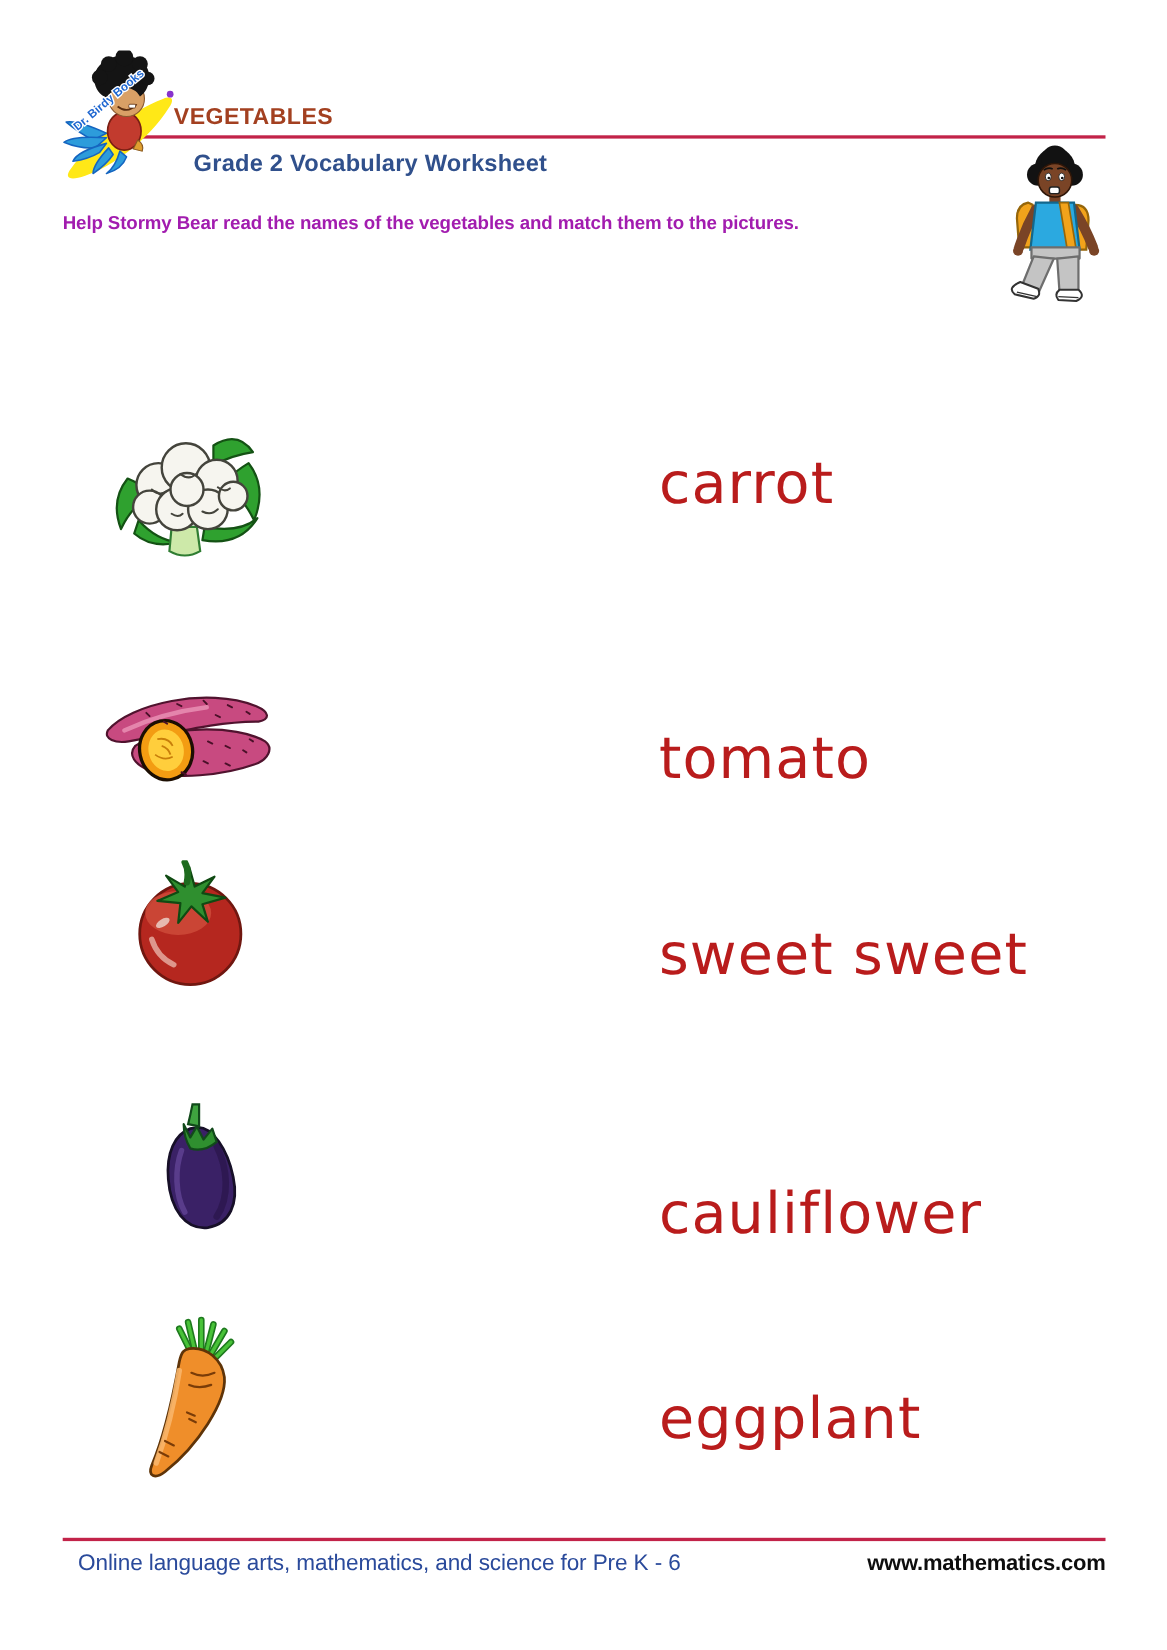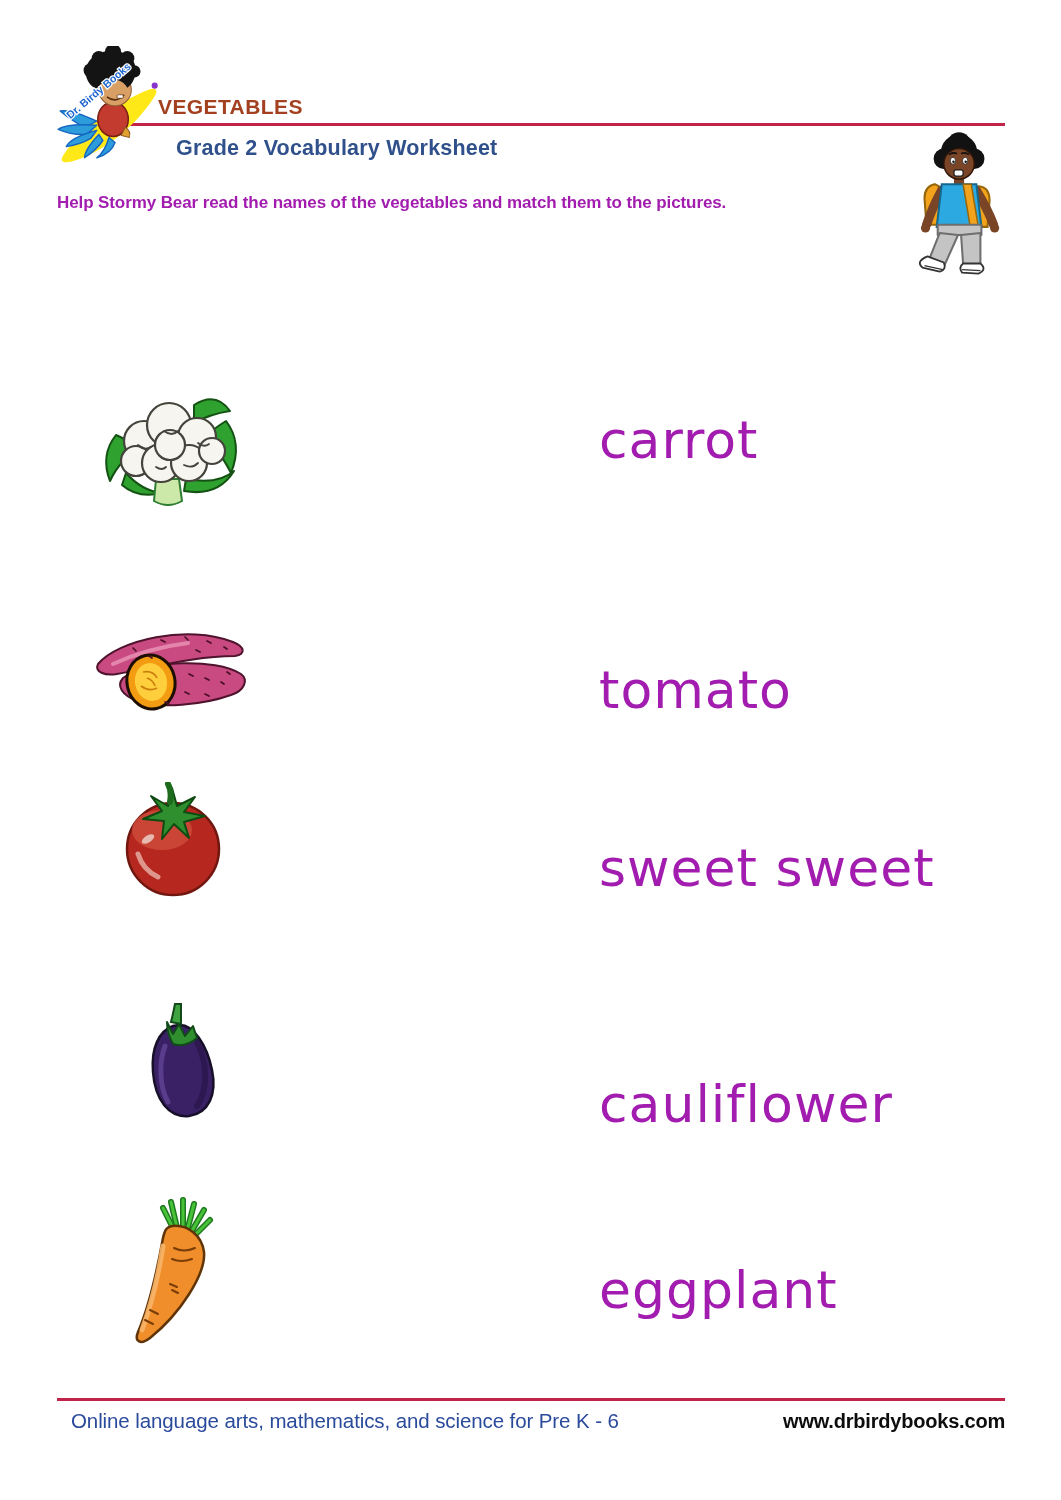--- a/index.html
+++ b/index.html
@@ -26,21 +26,21 @@
   }
   #mascot{left:896px;top:131px;width:120px;height:145px;}
   
   .veg-img{position:absolute;}
   #img-cauliflower{left:98px;top:383px;width:148px;height:130px;}
   #img-sweet-potato{left:93px;top:616px;width:158px;height:102px;}
   #img-tomato{left:118px;top:782px;width:110px;height:117px;}
   #img-eggplant{left:131px;top:1000px;width:92px;height:125px;}
   #img-carrot{left:114px;top:1196px;width:108px;height:152px;}
   .word{
-    position:absolute;left:599px;font-size:52px;color:#a21caf;
+    position:absolute;left:599px;font-size:52px;color:#b91c1c;
     font-family:"DejaVu Sans", sans-serif;letter-spacing:1px;white-space:nowrap;
   }
   #word-0{top:410px;}
   #word-1{top:632px;margin-top:28px;}
   #word-2{top:838px;}
   #word-3{top:1074px;}
   #word-4{top:1260px;}
   
   #footer-rule{left:57px;top:1398px;width:948px;height:3px;background:#C22349;}
   #footer-tagline{left:71px;top:1409px;font-size:20.5px;color:#2A4A9B;letter-spacing:-.1px;}
@@ -250,13 +250,13 @@
 </div>
 
 <div class="word" id="word-0">carrot</div>
 <div class="word" id="word-1">tomato</div>
 <div class="word" id="word-2">sweet sweet</div>
 <div class="word" id="word-3">cauliflower</div>
 <div class="word" id="word-4">eggplant</div>
 
 <div class="abs" id="footer-rule"></div>
 <div class="abs" id="footer-tagline">Online language arts, mathematics, and science for Pre K - 6</div>
-<div class="abs" id="footer-site">www.drbirdybooks.com</div>
+<div class="abs" id="footer-site">www.mathematics.com</div>
 
 </body></html>

